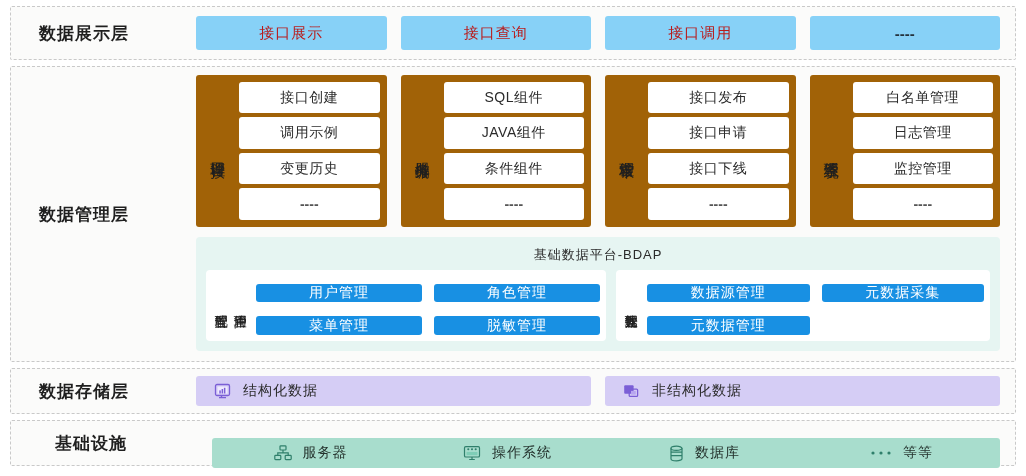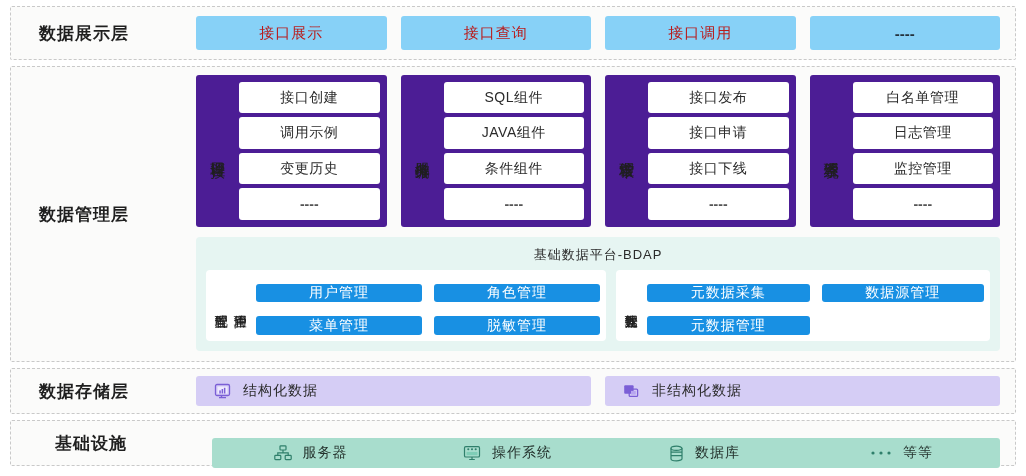--- a/index.html
+++ b/index.html
@@ -85,21 +85,21 @@
     gap: 10px;
   }
 
   .mgmt-row {
     display: flex;
     gap: 14px;
     height: 158px;
   }
   .mgmt-group {
     flex: 1 1 0;
-    background: #4c1d95;
+    background: #a16207;
     border-radius: 3px;
     display: flex;
     align-items: stretch;
     padding: 7px;
     box-sizing: border-box;
     gap: 6px;
   }
   .v-label {
     flex: 0 0 auto;
     width: 30px;
@@ -342,22 +342,22 @@
               </div>
             </div>
           </div>
 
           <div class="bdap-group right">
             <div class="bdap-vlabels">
               <div class="bdap-vlabel">元数据管理</div>
             </div>
             <div class="bdap-grid">
               <div class="bdap-grid-row">
+                <div class="bdap-chip">数据源管理</div>
                 <div class="bdap-chip">元数据采集</div>
-                <div class="bdap-chip">数据源管理</div>
               </div>
               <div class="bdap-grid-row">
                 <div class="bdap-chip">元数据管理</div>
                 <div class="bdap-chip empty"></div>
               </div>
             </div>
           </div>
 
         </div>
       </div>

